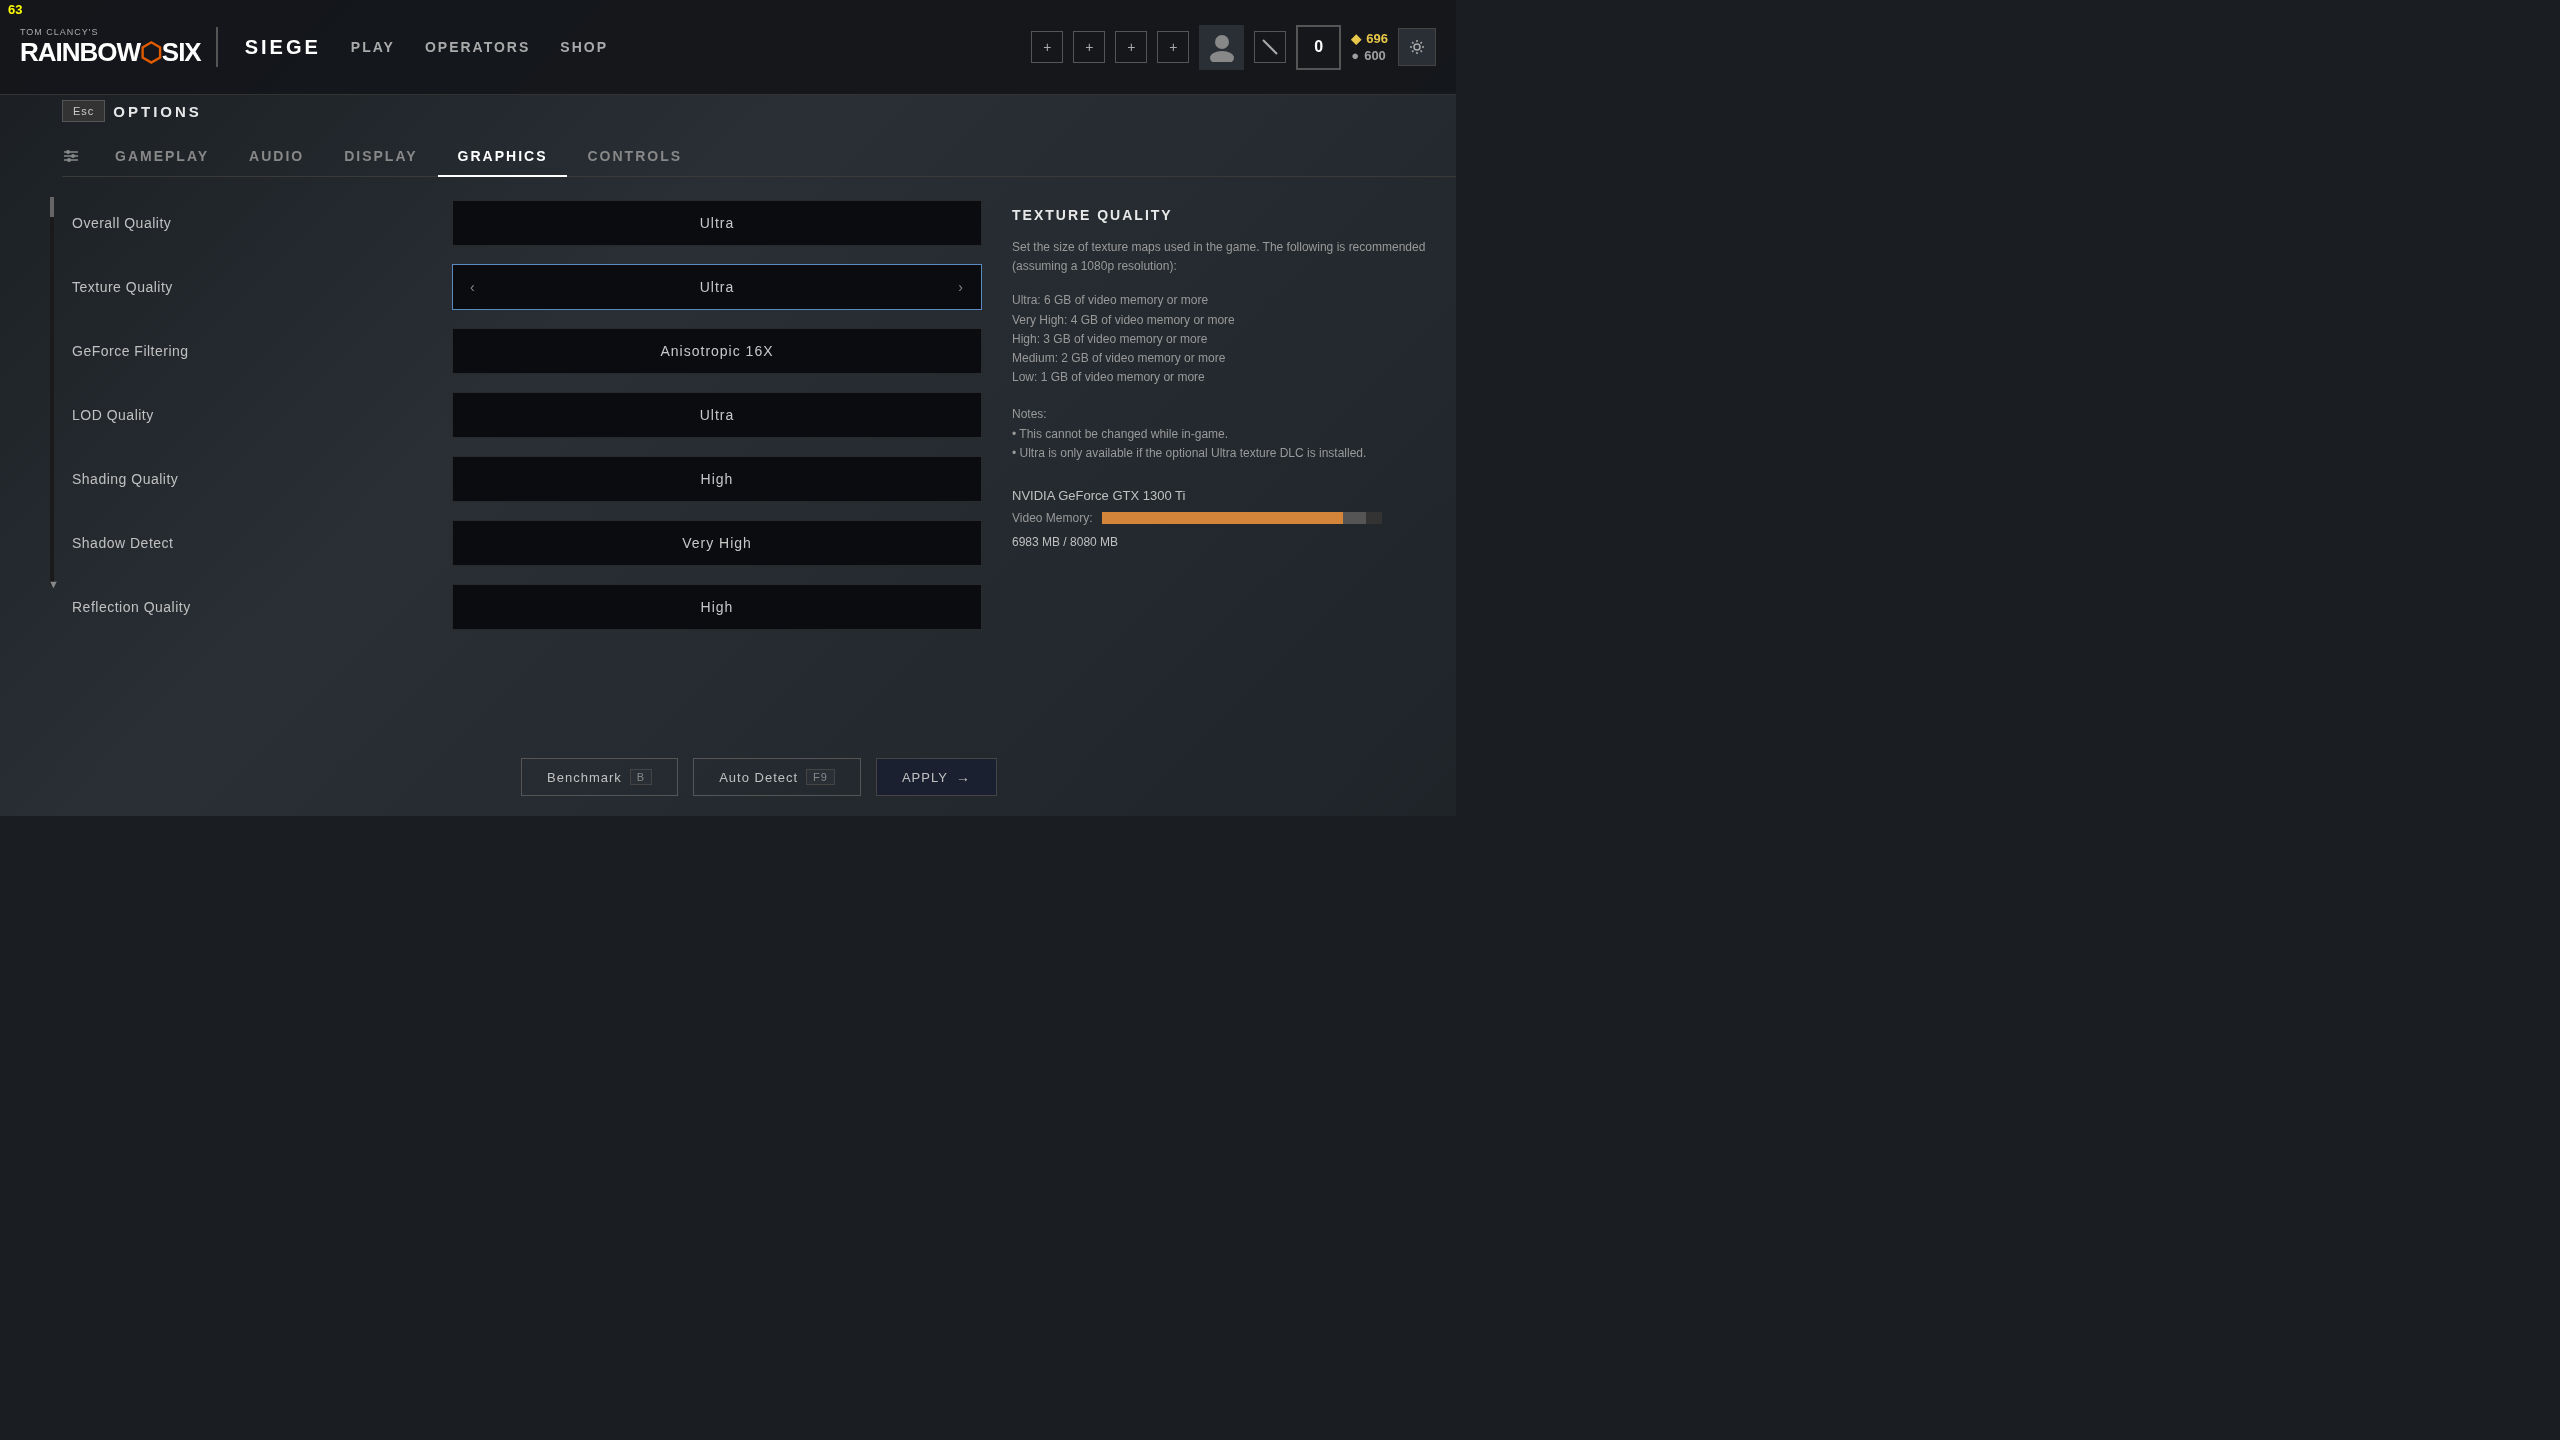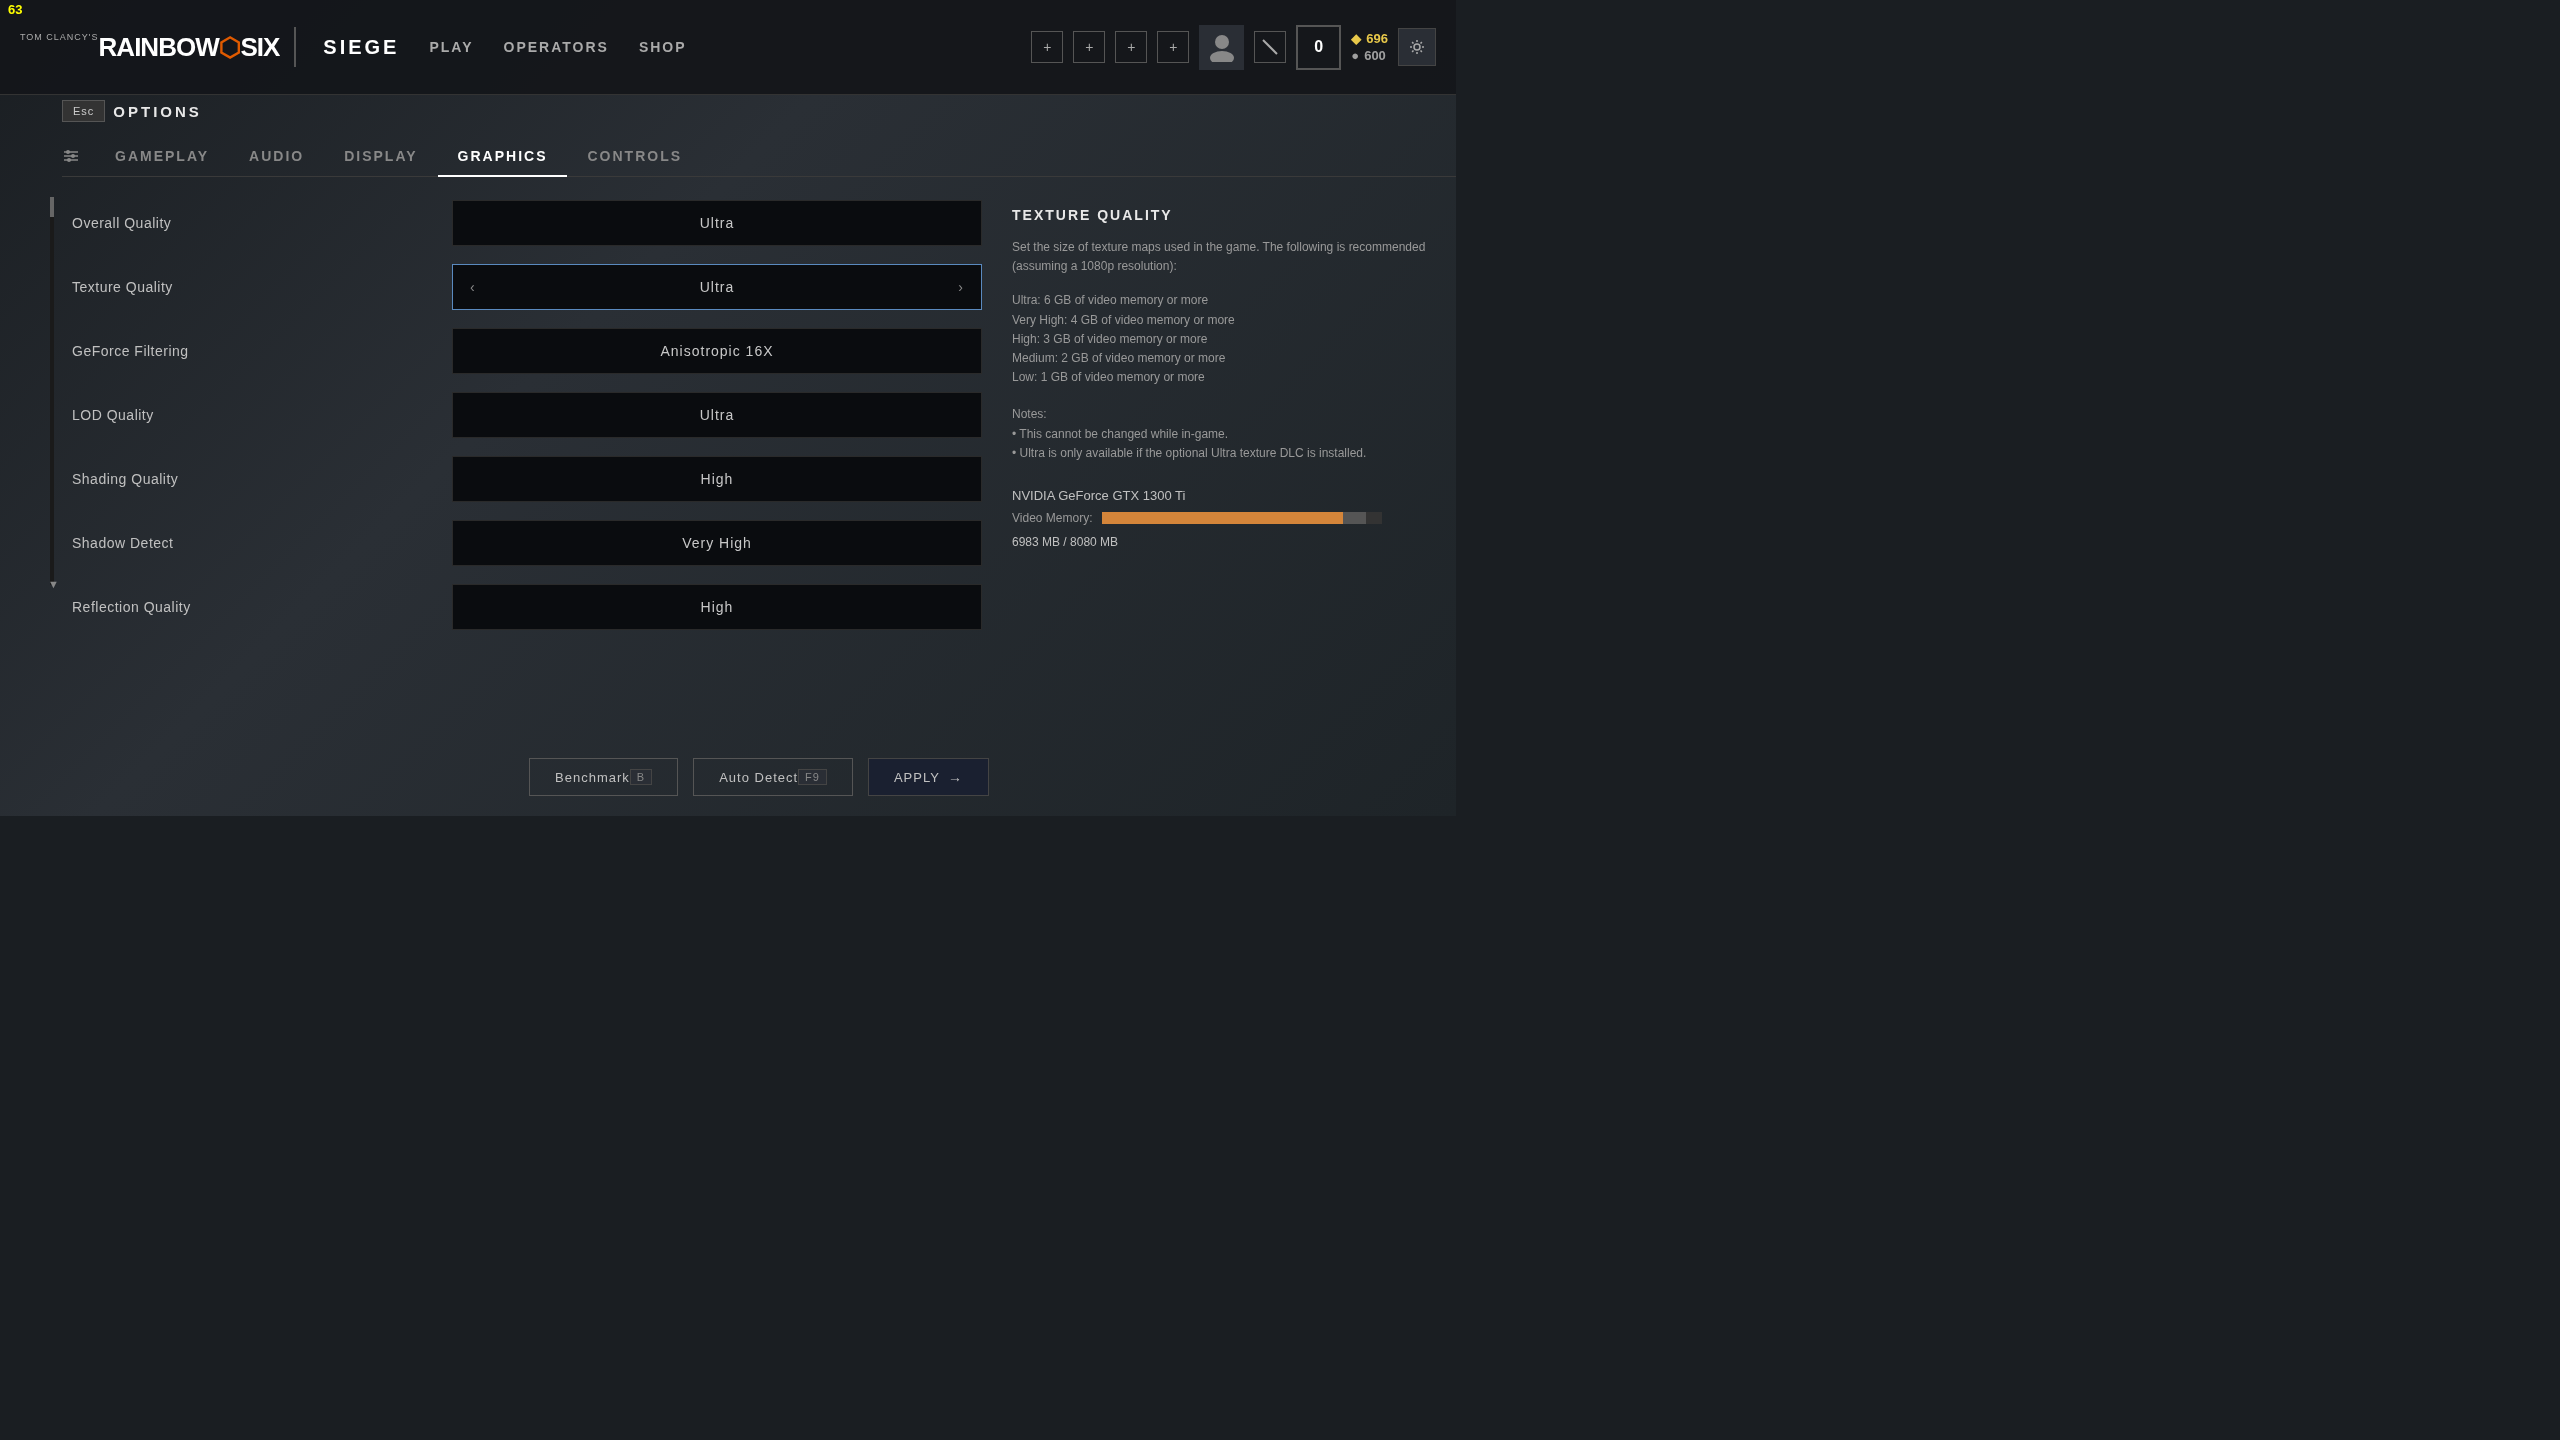--- a/index.html
+++ b/index.html
@@ -395,20 +395,21 @@
     .bottom-btn {
       background: transparent;
       border: 1px solid #555;
       color: #c0c0c0;
       padding: 10px 25px;
       font-size: 13px;
       letter-spacing: 1px;
       cursor: pointer;
       display: flex;
       align-items: center;
+      gap: 8px;
     }
 
     .key-hint {
       background: #2a2e35;
       border: 1px solid #444;
       padding: 1px 6px;
       font-size: 11px;
       color: #888;
     }
 
@@ -431,21 +432,21 @@
   </style>
 </head>
 <body>
 
 <div class="bg-overlay"></div>
 
 <div class="fps-counter">63</div>
 
 <div class="top-nav">
   <div class="logo-area">
-    <div style="display:flex;flex-direction:row;line-height:1.1">
+    <div style="display:flex;flex-direction:column;line-height:1.1">
       <span style="color:#aaa;font-size:9px;letter-spacing:1px">TOM CLANCY'S</span>
       <div style="display:flex;align-items:baseline;gap:4px">
         <span class="logo-r6">RAINBOW<span style="color:#e05a00">⬡</span>SIX</span>
       </div>
     </div>
     <div class="logo-divider"></div>
     <span class="logo-siege">SIEGE</span>
   </div>
 
   <div class="nav-links">

